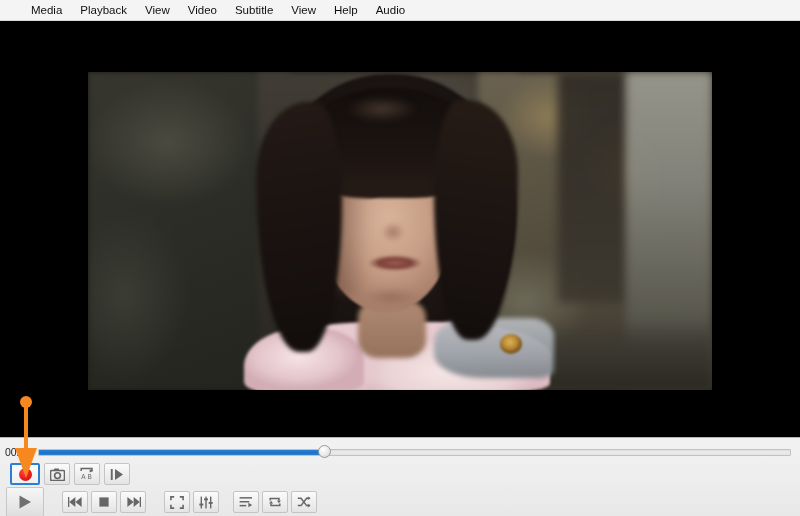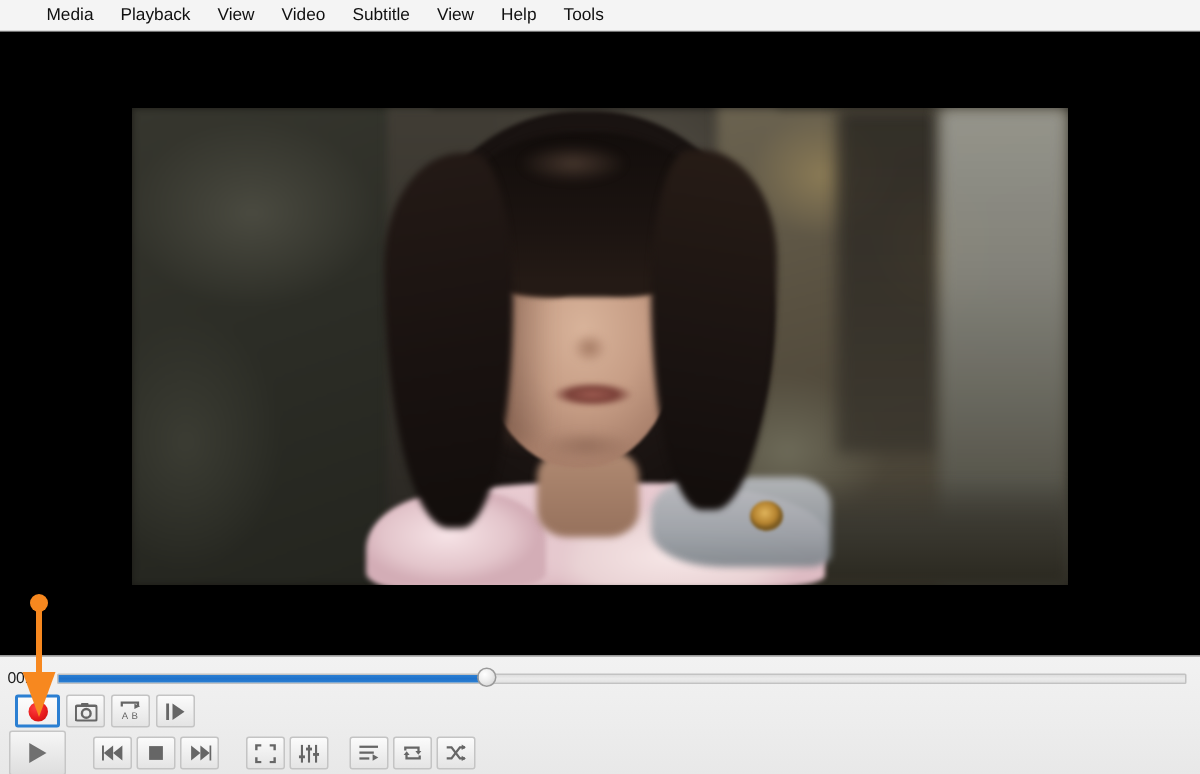--- a/index.html
+++ b/index.html
@@ -394,21 +394,21 @@
 <div id="app">
 
   <div class="menubar">
     <div class="menu-item">Media</div>
     <div class="menu-item">Playback</div>
     <div class="menu-item">View</div>
     <div class="menu-item">Video</div>
     <div class="menu-item">Subtitle</div>
     <div class="menu-item">View</div>
     <div class="menu-item">Help</div>
-    <div class="menu-item">Tools</div>
+    <div class="menu-item">Audio</div>
   </div>
 
   <div class="video-area">
     <div class="video-frame">
       <div class="bg-left"></div>
       <div class="bg-mid"></div>
       <div class="bg-right"></div>
       <div class="bg-dark-pillar"></div>
       <div class="bg-grey-right"></div>
       <div class="bg-bottom-band"></div>

